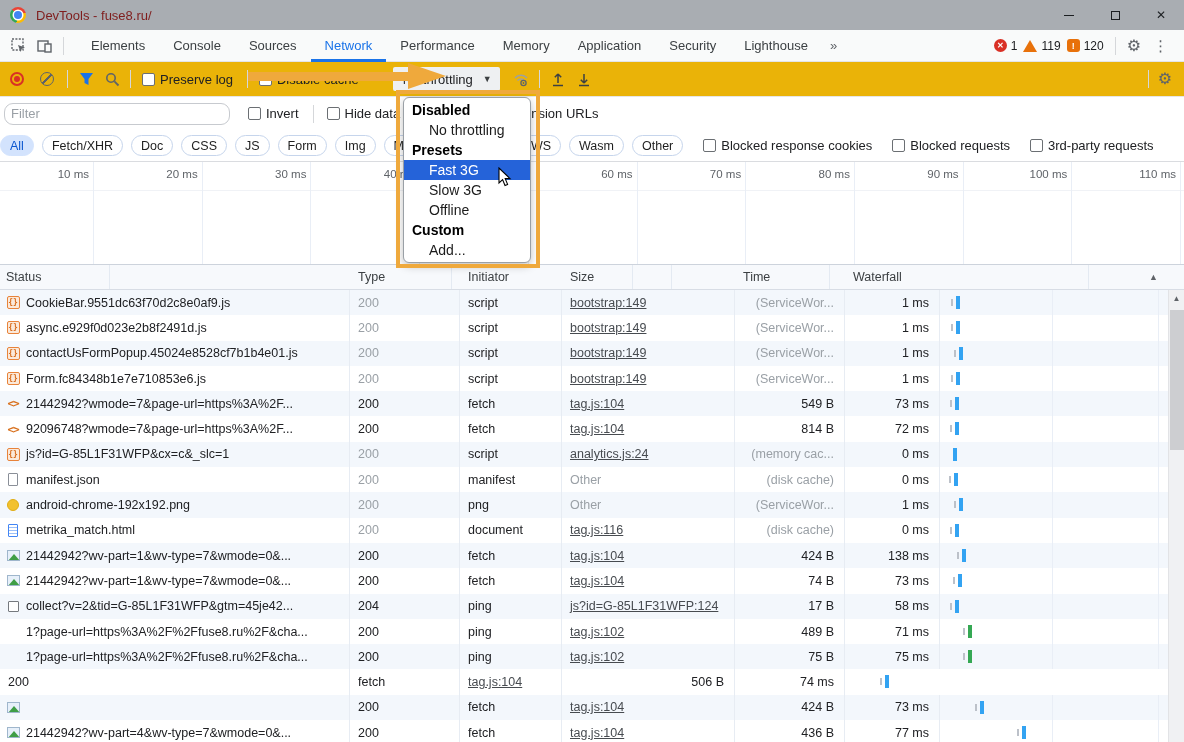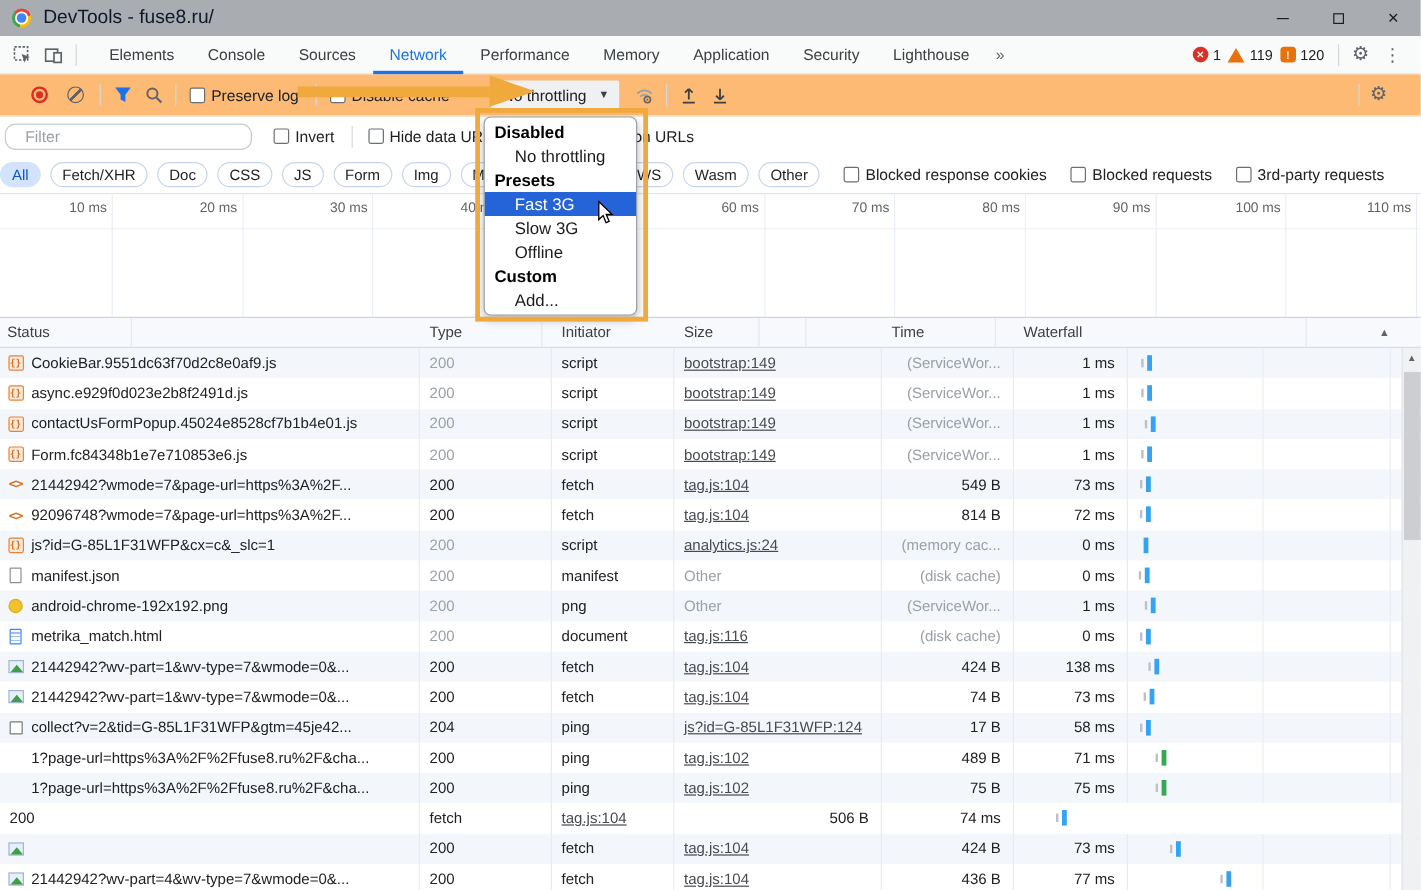--- a/index.html
+++ b/index.html
@@ -6,21 +6,21 @@
   html,body { width:1184px; height:742px; overflow:hidden; }
   body { font-family:"Liberation Sans",sans-serif; font-size:13px; color:#202124; background:#fff; position:relative; }
 
   
   .titlebar { height:30px; background:#a9adb2; display:flex; align-items:center; padding-left:10px; }
   .chrome-logo { width:16px; height:16px; border-radius:50%;
     background:conic-gradient(from -45deg,#ea4335 0 33%,#fbbc05 0 66%,#34a853 0 100%);
     position:relative; flex:0 0 auto; }
   .chrome-logo::after { content:""; position:absolute; left:4px; top:4px; width:8px; height:8px;
     border-radius:50%; background:#4285f4; box-shadow:0 0 0 1.5px #fff; }
-  .win-title { margin-left:10px; color:#0f172a; font-size:16px; }
+  .win-title { margin-left:10px; color:#7f1d1d; font-size:13px; }
   .win-buttons { margin-left:auto; display:flex; height:30px; }
   .win-btn { width:46px; height:30px; display:flex; align-items:center; justify-content:center; color:#1b1e21; font-size:12px; }
   .glyph-min { width:10px; height:1px; background:#1b1e21; }
   .glyph-max { width:9px; height:9px; border:1px solid #1b1e21; }
 
   
   .tabbar { height:32px; background:#f9fafa; border-bottom:1px solid #e3e5e8; display:flex; align-items:center; padding:0 6px; }
   .tb-icon { width:26px; height:26px; display:flex; align-items:center; justify-content:center; color:#5f6368; }
   .divider-v { width:1px; height:18px; background:#d5d7da; margin:0 5px; flex:0 0 aupx; }
   .tabs { display:flex; height:32px; margin-left:8px; }
@@ -29,34 +29,34 @@
   .more-tabs { color:#5f6368; font-size:13px; padding:0 8px; letter-spacing:-2px; }
   .badges { margin-left:auto; display:flex; align-items:center; gap:6px; padding-right:4px; }
   .badge { display:flex; align-items:center; gap:4px; font-size:12px; color:#202124; }
   .err-ico { width:13px; height:13px; border-radius:50%; background:var(--error,#d93025); color:#fff; font-size:8px; font-weight:bold; display:flex; align-items:center; justify-content:center; }
   .warn-ico { width:0; height:0; border-left:7px solid transparent; border-right:7px solid transparent; border-bottom:12px solid var(--warn,#e37400); position:relative; }
   .iss-ico { width:13px; height:13px; border-radius:3px; background:var(--warn,#e8710a); color:#fff; font-size:9px; font-weight:bold; display:flex; align-items:center; justify-content:center; }
   .gear { font-size:16px; color:#5f6368; line-height:1; }
   .dots { font-size:15px; color:#5f6368; padding:0 6px; }
 
   
-  .net-toolbar { height:35px; border-bottom:1px solid #e6e6e6; display:flex; align-items:center; padding:0 24px; position:relative; background:#fdba74; }
+  .net-toolbar { height:35px; border-bottom:1px solid #e6e6e6; display:flex; align-items:center; padding:0 8px; position:relative; background:#eab308; }
   .rec { width:14px; height:14px; border-radius:50%; border:2px solid var(--error,#c5221f); display:flex; align-items:center; justify-content:center; margin:0 8px 0 2px; }
   .rec::after { content:""; width:6px; height:6px; border-radius:50%; background:var(--error,#c5221f); }
   .clear-ico { width:14px; height:14px; border-radius:50%; border:1.6px solid #5f6368; margin:0 8px;
     background:linear-gradient(135deg,transparent 44%,#5f6368 44%,#5f6368 56%,transparent 56%); }
   .chk { display:flex; align-items:center; gap:5px; color:#202124; white-space:nowrap; }
   .box { width:13px; height:13px; border:1px solid #6b6f73; border-radius:2px; background:#fff; flex:0 0 auto; }
   .throttle { display:flex; align-items:center; gap:10px; background:#eef0f2; border-radius:2px; height:24px; padding:0 8px 0 10px; margin-left:34px; color:#202124; }
   .throttle .caret { font-size:9px; color:#3c4043; }
   .sp { flex:1; }
 
   
   .filter-row { height:33px; display:flex; align-items:center; padding:0 4px; background:#fff; }
-  .filter-input { width:206px; height:22px; border:1px solid #c7cacf; border-radius:9px; padding:0 16px; font-size:13px; color:#4c1d95; outline:none; font-family:inherit; }
+  .filter-input { width:226px; height:22px; border:1px solid #c7cacf; border-radius:9px; padding:0 6px; font-size:13px; color:#4c1d95; outline:none; font-family:inherit; }
   .filter-input::placeholder { color:#9aa0a6; }
 
   
   .pills-row { height:32px; display:flex; align-items:center; gap:8px; padding:0 0; border-bottom:1px solid #dadce0; background:#fff; }
   .pill { height:21px; padding:0 9px; display:flex; align-items:center; border:1px solid #c6d5ec; border-radius:11px; color:#1f1f1f; font-size:12.5px; white-space:nowrap; background:#fff; }
   .pill.selected { background:#d3e3fd; border-color:#d3e3fd; color:#0b57d0; }
 
   
   .overview { height:103px; position:relative; background:#fff; border-bottom:1px solid #cdd3dc; }
   .grid-line { position:absolute; top:0; bottom:0; width:1px; background:#e9eef6; }

